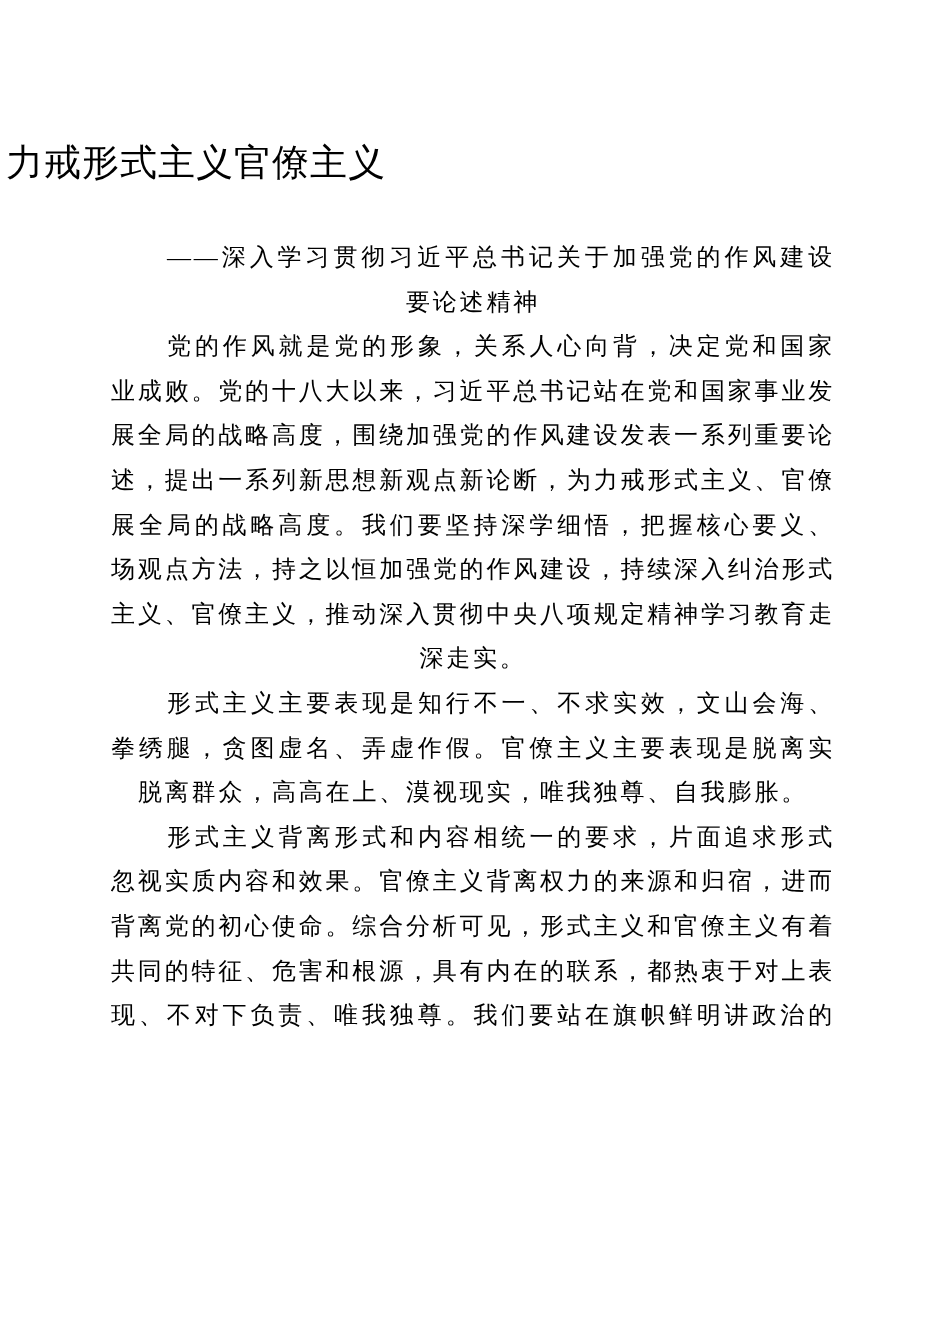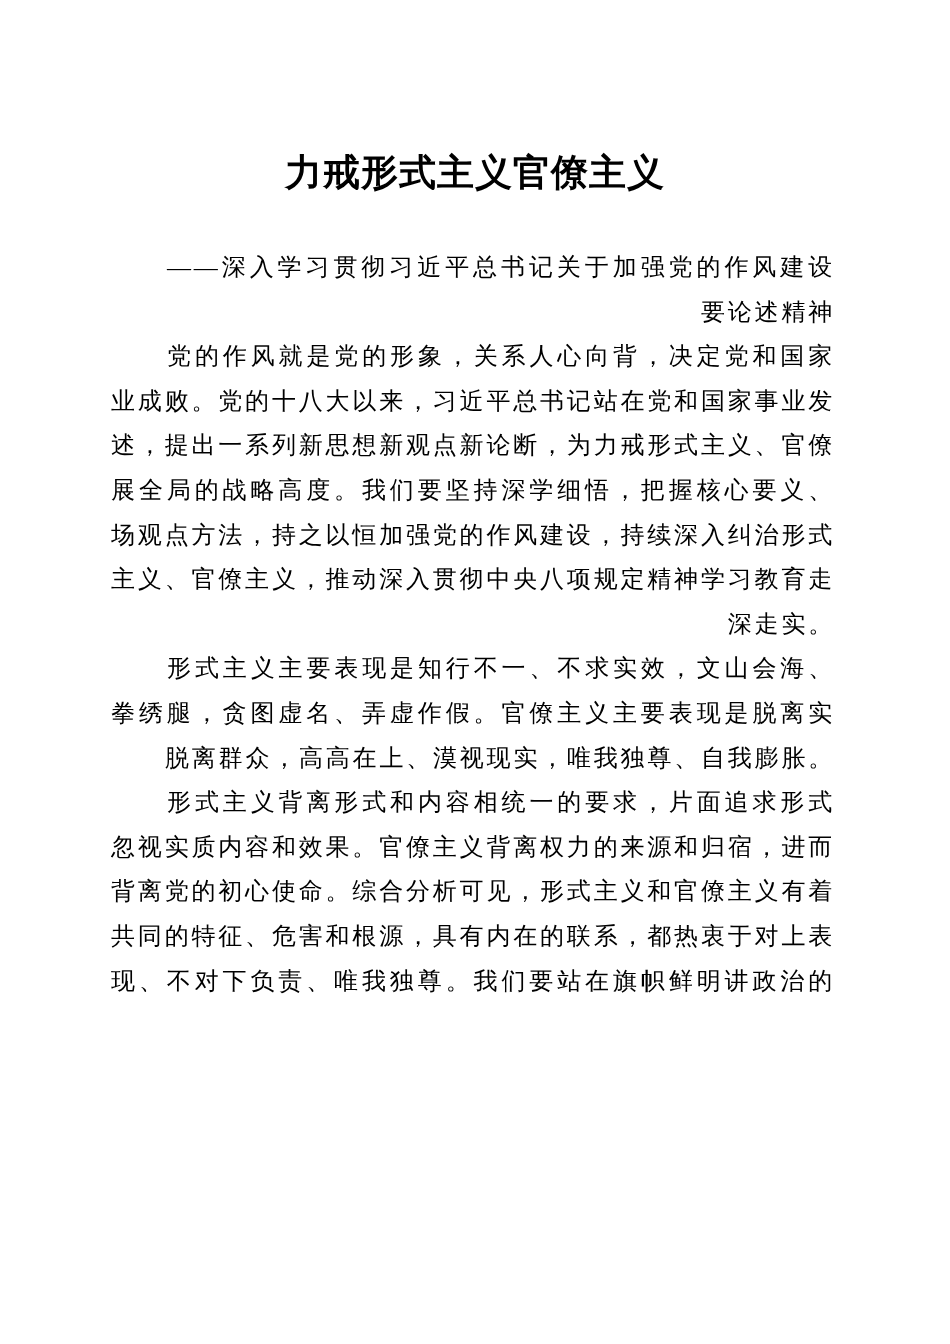--- a/index.html
+++ b/index.html
@@ -10,43 +10,43 @@
   .page {
     position: relative;
     width: 950px;
     height: 1344px;
     background: #ffffff;
     color: #000000;
     font-family: "Liberation Serif", serif;
     overflow: hidden;
   }
   .doc-title {
-    margin: 16px;
+    margin: 6px;
     padding-top: 132px;
-    text-align: center;
+    text-align: left;
     font-size: 37px;
     line-height: 50px;
-    font-weight: bold;
+    font-weight: normal;
     letter-spacing: 1px;
   }
   .doc-body {
     margin-top: 47px;
     margin-left: 111px;
     width: 724px;
   }
   .paragraph {
     margin: 0;
     padding: 0;
   }
   .line {
     height: 44.6px;
     line-height: 44.6px;
     font-size: 24px;
     letter-spacing: 2.8px;
-    text-align: right;
+    text-align: center;
     overflow: hidden;
   }
   .line.indent {
     padding-left: 56px;
   }
   .line.just {
     text-align: justify;
     text-align-last: justify;
   }
 </style>
@@ -56,20 +56,21 @@
 <div class="page">
   <h1 class="doc-title">力戒形式主义官僚主义</h1>
   <div class="doc-body">
       <div class="paragraph">
         <div class="line indent just">——深入学习贯彻习近平总书记关于加强党的作风建设重</div>
         <div class="line">要论述精神</div>
       </div>
       <div class="paragraph">
         <div class="line indent just">党的作风就是党的形象，关系人心向背，决定党和国家事</div>
         <div class="line just">业成败。党的十八大以来，习近平总书记站在党和国家事业发</div>
+        <div class="line just">展全局的战略高度，围绕加强党的作风建设发表一系列重要论</div>
         <div class="line just">述，提出一系列新思想新观点新论断，为力戒形式主义、官僚</div>
         <div class="line just">展全局的战略高度。我们要坚持深学细悟，把握核心要义、</div>
         <div class="line just">场观点方法，持之以恒加强党的作风建设，持续深入纠治形式</div>
         <div class="line just">主义、官僚主义，推动深入贯彻中央八项规定精神学习教育走</div>
         <div class="line">深走实。</div>
       </div>
       <div class="paragraph">
         <div class="line indent just">形式主义主要表现是知行不一、不求实效，文山会海、花</div>
         <div class="line just">拳绣腿，贪图虚名、弄虚作假。官僚主义主要表现是脱离实际、</div>
         <div class="line">脱离群众，高高在上、漠视现实，唯我独尊、自我膨胀。</div>

